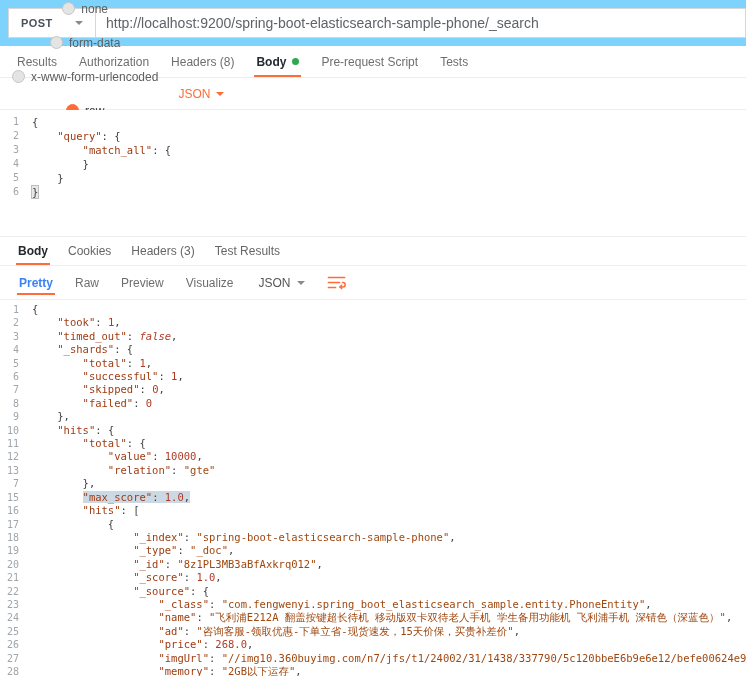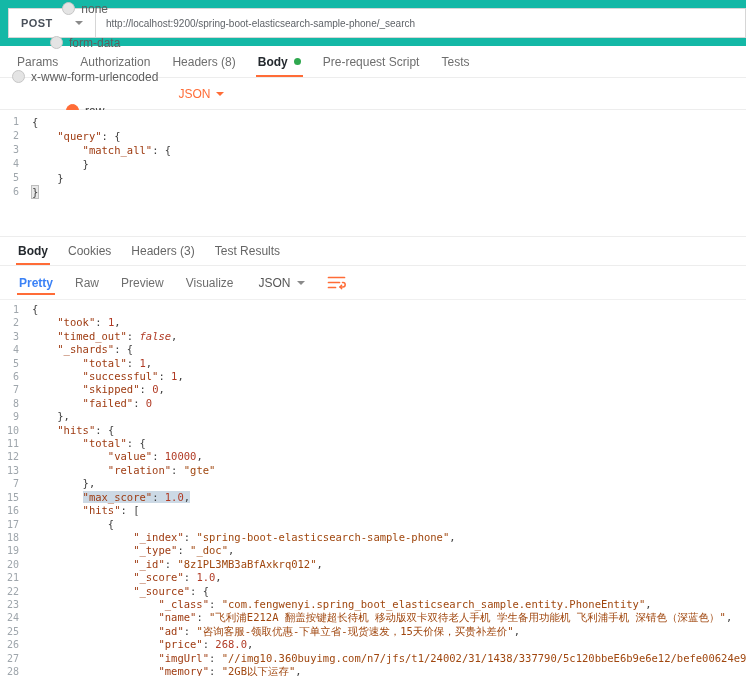--- a/index.html
+++ b/index.html
@@ -11,33 +11,33 @@
   body{
     width:746px; height:676px; overflow:hidden;
     background:#ffffff; color:#333;
     font-family:"Liberation Sans", sans-serif;
   }
   .app{ width:746px; height:676px; display:flex; flex-direction:column; }
 
   
   .req-bar{
     display:flex; align-items:center; padding:8px 0 8px 8px;
-    background:#14b8a6; height:46px; flex:0 0 46px;
+    background:#7dd3fc; height:46px; flex:0 0 46px;
   }
   .method-select{
     display:flex; align-items:center; justify-content:space-between;
     width:88px; height:30px; padding:0 12px;
     background:#fff; border:1px solid #d6d6d6; cursor:pointer;
     font-size:11px; font-weight:700; letter-spacing:.4px; color:#49505a;
   }
   .caret{ width:0; height:0; border-left:4px solid transparent; border-right:4px solid transparent; border-top:4px solid #8a8a8a; }
   .caret.orange{ border-top-color:var(--accent); }
   .url-input{
     flex:1; height:30px; border:1px solid #d6d6d6; border-left:none;
-    background:#fff; font-size:10px; color:#5f6368; padding:0 10px; outline:none;
+    background:#fff; font-size:14px; color:#5f6368; padding:0 10px; outline:none;
     font-family:"Liberation Sans", sans-serif;
   }
 
   
   .tabs{
     display:flex; align-items:stretch; height:32px; flex:0 0 32px;
     padding:0 6px; border-bottom:1px solid #ededed; background:#fff;
   }
   .tab{
     display:flex; align-items:center; gap:6px; padding:0 11px;
@@ -134,21 +134,21 @@
   <div class="req-bar">
     <div class="method-select">
       <span>POST</span>
       <span class="caret"></span>
     </div>
     <input class="url-input" readonly="" value="http://localhost:9200/spring-boot-elasticsearch-sample-phone/_search" style="">
   </div>
 
   <div class="tabs" id="request-tabs">
       <div class="tab">
-        <span>Params</span>
+        <span>Results</span>
       </div>
       <div class="tab">
         <span>Authorization</span>
       </div>
       <div class="tab">
         <span>Headers (8)</span>
       </div>
       <div class="tab active">
         <span>Body</span>
         <span class="dot"></span>

